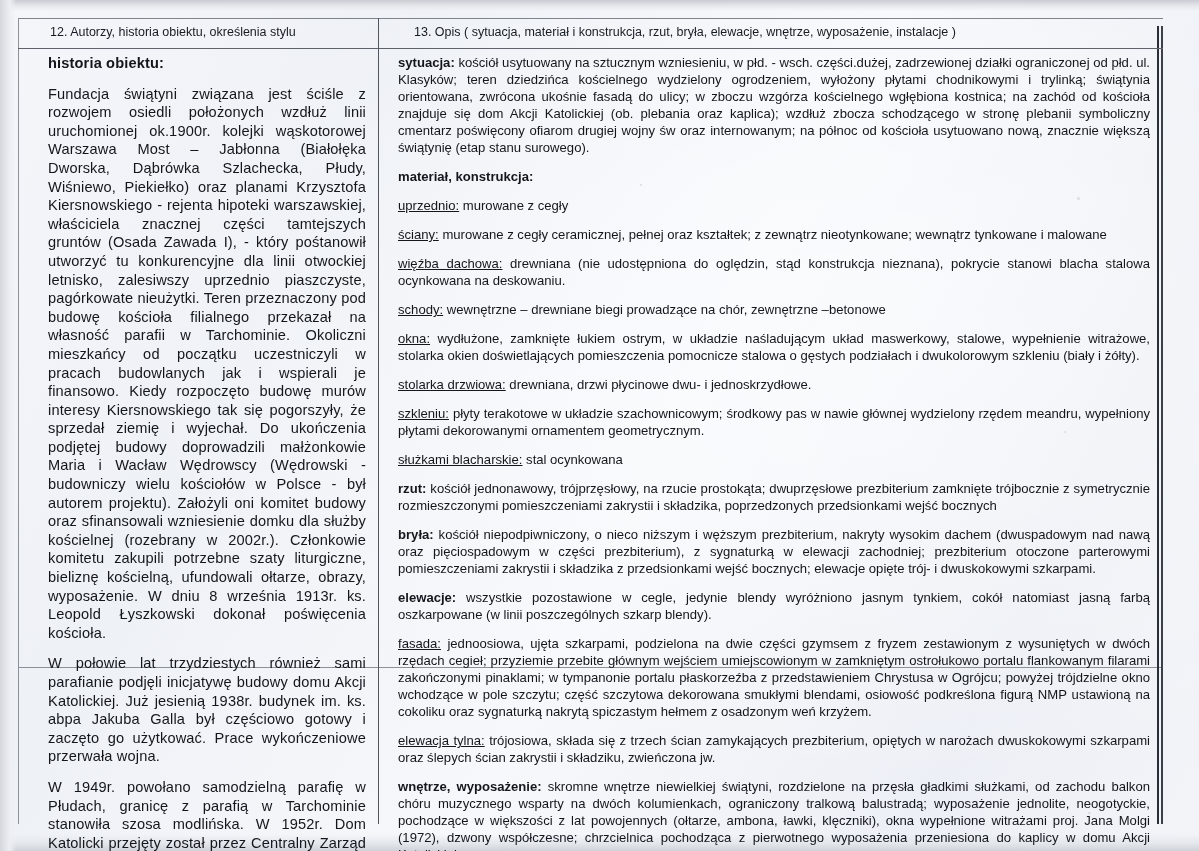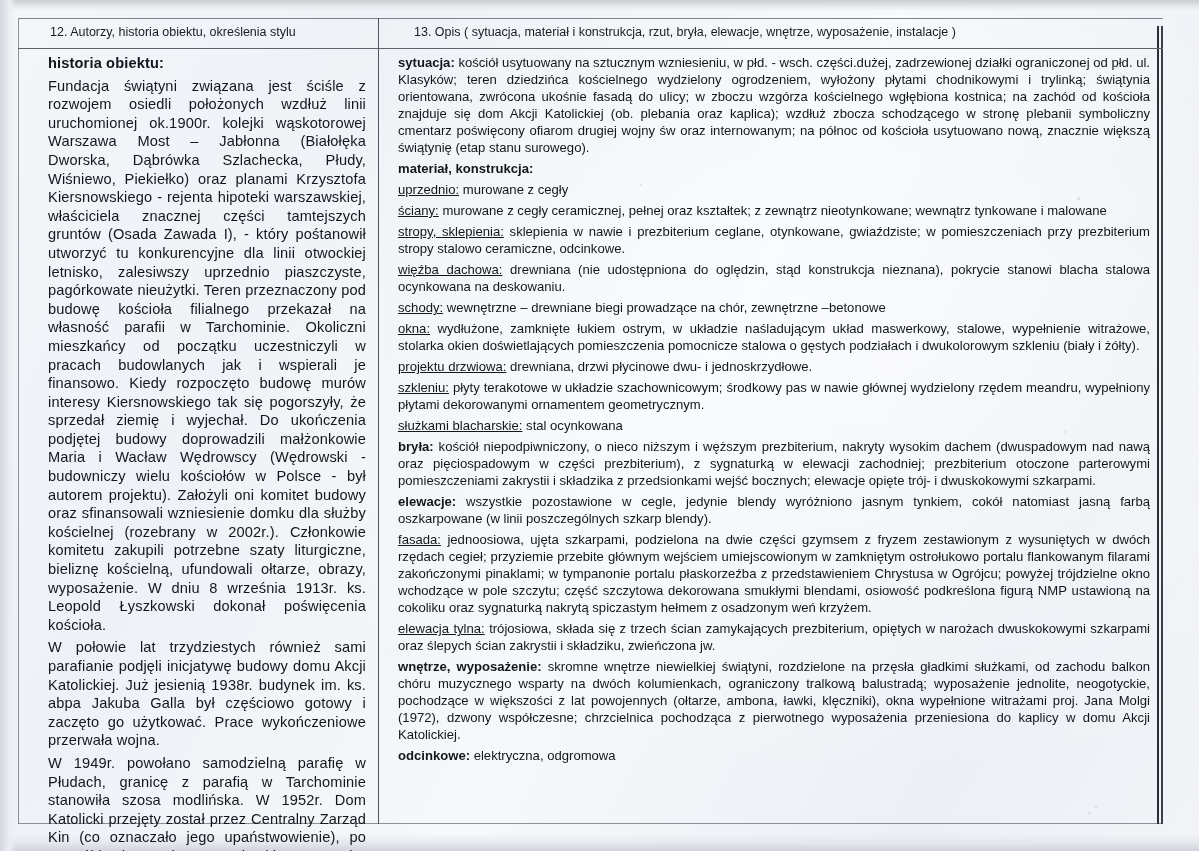--- a/index.html
+++ b/index.html
@@ -46,21 +46,21 @@
     background: radial-gradient(ellipse at 72% 40%, rgba(255,255,255,0.55) 0%, rgba(232,236,243,0.0) 62%);
     pointer-events: none;
   }
 
   
   .card {
     position: absolute;
     left: 18px;
     top: 18px;
     width: 1145px;
-    height: 806px;
+    height: 650px;
   }
   .card-border-top {
     position: absolute;
     left: 0; top: 0; width: 1145px; height: 1px;
     background: #7e838c;
   }
   .card-border-left {
     position: absolute;
     left: 0; top: 0; width: 1px; height: 806px;
     background: #8b9099;
@@ -128,21 +128,21 @@
     letter-spacing: 0.15px;
   }
   .col-body.right {
     left: 380px;
     width: 752px;
     font-size: 13.1px;
     line-height: 17.0px;
   }
 
   .para { margin: 0 0 0 0; }
-  .para + .para { margin-top: 4px; }
+  .para + .para { margin-top: 12px; }
 
   .lbl-bold { font-weight: bold; text-align: right; }
   .lbl-ul   { text-decoration: underline; }
 
   
   .block-head {
     font-weight: bold;
     text-align: left;
     text-align-last: left;
   }
@@ -187,27 +187,27 @@
         <p class="para block-head"><span class="lbl-bold">historia obiektu:</span></p>
         <p class="para"><span>Fundacja świątyni związana jest ściśle z rozwojem osiedli położonych wzdłuż linii uruchomionej ok.1900r. kolejki wąskotorowej Warszawa Most – Jabłonna (Białołęka Dworska, Dąbrówka Szlachecka, Płudy, Wiśniewo, Piekiełko) oraz planami Krzysztofa Kiersnowskiego - rejenta hipoteki warszawskiej, właściciela znacznej części tamtejszych gruntów (Osada Zawada I), - który pośtanowił utworzyć tu konkurencyjne dla linii otwockiej letnisko, zalesiwszy uprzednio piaszczyste, pagórkowate nieużytki. Teren przeznaczony pod budowę kościoła filialnego przekazał na własność parafii w Tarchominie. Okoliczni mieszkańcy od początku uczestniczyli w pracach budowlanych jak i wspierali je finansowo. Kiedy rozpoczęto budowę murów interesy Kiersnowskiego tak się pogorszyły, że sprzedał ziemię i wyjechał. Do ukończenia podjętej budowy doprowadzili małżonkowie Maria i Wacław Wędrowscy (Wędrowski - budowniczy wielu kościołów w Polsce -  był autorem projektu). Założyli oni komitet budowy oraz sfinansowali wzniesienie domku dla służby kościelnej (rozebrany w 2002r.). Członkowie komitetu zakupili potrzebne szaty liturgiczne, bieliznę kościelną, ufundowali ołtarze, obrazy, wyposażenie. W dniu 8 września 1913r. ks. Leopold Łyszkowski dokonał poświęcenia kościoła.</span></p>
         <p class="para"><span>W połowie lat trzydziestych również sami parafianie podjęli inicjatywę budowy domu Akcji Katolickiej. Już jesienią 1938r. budynek im. ks. abpa Jakuba Galla był częściowo gotowy i zaczęto go użytkować. Prace wykończeniowe przerwała wojna.</span></p>
         <p class="para"><span>W 1949r. powołano samodzielną parafię w Płudach, granicę z parafią w Tarchominie stanowiła szosa modlińska. W 1952r. Dom Katolicki przejęty został przez Centralny Zarząd Kin (co oznaczało jego upaństwowienie), po przeróbkach urządzono w nim kino  „Ustronie”  oraz  mieszkania  dla  jego pracowników. Jednakże, ówczesny proboszcz ks. Karol Zdebski nie opuścił zajmowanego mieszkania i nie zlikwidował kancelarii parafialnej. Budynek zwrócono parafii dopiero w 1975r., a dotychczasowa sala kinowa otrzymała funkcję kaplicy mogącej pomieścić blisko dwa tysiące parafian, co wobec niewielkich rozmiarów kościoła ma szczególnie duże znaczenie.</span></p>
       </div>
     <div class="col-body right" id="right-body">
         <p class="para"><span class="lbl-bold">sytuacja:</span> <span>kościół usytuowany na sztucznym wzniesieniu, w płd. - wsch. części.dużej, zadrzewionej działki ograniczonej od płd. ul. Klasyków; teren dziedzińca kościelnego wydzielony ogrodzeniem, wyłożony płytami chodnikowymi i trylinką; świątynia orientowana, zwrócona ukośnie fasadą do ulicy; w zboczu wzgórza kościelnego wgłębiona kostnica; na zachód od kościoła znajduje się  dom Akcji Katolickiej (ob. plebania oraz kaplica); wzdłuż zbocza schodzącego w stronę plebanii symboliczny cmentarz poświęcony ofiarom drugiej wojny św oraz internowanym; na północ od kościoła usytuowano nową, znacznie większą świątynię (etap stanu surowego).</span></p>
         <p class="para block-head"><span class="lbl-bold">materiał, konstrukcja:</span></p>
         <p class="para"><span class="lbl-ul">uprzednio:</span> <span>murowane z cegły</span></p>
         <p class="para"><span class="lbl-ul">ściany:</span> <span>murowane z cegły ceramicznej, pełnej oraz kształtek; z zewnątrz nieotynkowane; wewnątrz tynkowane i malowane</span></p>
-        <p class="para"><span class="lbl-ul">stropy,  sklepienia:</span> <span>sklepienia w nawie i prezbiterium ceglane, otynkowane, gwiaździste; w pomieszczeniach przy prezbiterium stropy stalowo ceramiczne, odcinkowe.</span></p>
         <p class="para"><span class="lbl-ul">więźba dachowa:</span> <span>drewniana (nie udostępniona do oględzin, stąd konstrukcja nieznana), pokrycie stanowi blacha stalowa ocynkowana na deskowaniu.</span></p>
         <p class="para"><span class="lbl-ul">schody:</span> <span>wewnętrzne – drewniane biegi prowadzące na chór, zewnętrzne –betonowe</span></p>
         <p class="para"><span class="lbl-ul">okna:</span> <span>wydłużone, zamknięte łukiem ostrym, w układzie naśladującym układ maswerkowy, stalowe, wypełnienie witrażowe, stolarka okien doświetlających pomieszczenia pomocnicze stalowa o gęstych podziałach i dwukolorowym szkleniu (biały i żółty).</span></p>
-        <p class="para"><span class="lbl-ul">projektu drzwiowa:</span> <span>drewniana, drzwi płycinowe dwu- i jednoskrzydłowe.</span></p>
+        <p class="para"><span class="lbl-ul">stolarka drzwiowa:</span> <span>drewniana, drzwi płycinowe dwu- i jednoskrzydłowe.</span></p>
         <p class="para"><span class="lbl-ul">szkleniu:</span> <span>płyty terakotowe w układzie szachownicowym; środkowy pas w nawie głównej wydzielony rzędem meandru, wypełniony płytami dekorowanymi ornamentem geometrycznym.</span></p>
         <p class="para"><span class="lbl-ul">służkami blacharskie:</span> <span>stal ocynkowana</span></p>
+        <p class="para"><span class="lbl-bold">rzut:</span> <span>kościół jednonawowy, trójprzęsłowy, na rzucie prostokąta; dwuprzęsłowe prezbiterium zamknięte trójbocznie z symetrycznie rozmieszczonymi pomieszczeniami zakrystii i składzika, poprzedzonych przedsionkami wejść bocznych</span></p>
         <p class="para"><span class="lbl-bold">bryła:</span> <span>kościół niepodpiwniczony, o nieco niższym i węższym prezbiterium, nakryty wysokim dachem (dwuspadowym nad nawą oraz pięciospadowym w części prezbiterium), z sygnaturką w elewacji zachodniej; prezbiterium otoczone parterowymi pomieszczeniami zakrystii i składzika z przedsionkami wejść bocznych; elewacje opięte trój- i dwuskokowymi szkarpami.</span></p>
         <p class="para"><span class="lbl-bold">elewacje:</span> <span>wszystkie pozostawione w cegle, jedynie blendy wyróżniono jasnym tynkiem, cokół natomiast jasną farbą oszkarpowane (w linii poszczególnych szkarp blendy).</span></p>
         <p class="para"><span class="lbl-ul">fasada:</span> <span>jednoosiowa, ujęta szkarpami, podzielona na dwie części gzymsem z fryzem zestawionym z wysuniętych w dwóch rzędach cegieł; przyziemie przebite głównym wejściem umiejscowionym w zamkniętym ostrołukowo portalu flankowanym filarami zakończonymi pinaklami; w tympanonie portalu płaskorzeźba z przedstawieniem Chrystusa w Ogrójcu; powyżej trójdzielne okno wchodzące w pole szczytu; część szczytowa dekorowana smukłymi blendami, osiowość podkreślona figurą NMP ustawioną na cokoliku oraz sygnaturką nakrytą spiczastym hełmem z osadzonym weń krzyżem.</span></p>
         <p class="para"><span class="lbl-ul">elewacja tylna:</span> <span>trójosiowa, składa się z trzech ścian zamykających prezbiterium, opiętych w narożach dwuskokowymi szkarpami oraz ślepych ścian zakrystii i składziku, zwieńczona jw.</span></p>
         <p class="para"><span class="lbl-bold">wnętrze, wyposażenie:</span> <span>skromne wnętrze niewielkiej świątyni, rozdzielone na przęsła gładkimi służkami, od zachodu balkon chóru muzycznego wsparty na dwóch kolumienkach, ograniczony tralkową balustradą; wyposażenie jednolite, neogotyckie, pochodzące w większości z lat powojennych (ołtarze, ambona, ławki, klęczniki), okna wypełnione witrażami proj. Jana Molgi (1972), dzwony współczesne; chrzcielnica pochodząca z pierwotnego wyposażenia przeniesiona do kaplicy w domu Akcji Katolickiej.</span></p>
         <p class="para"><span class="lbl-bold">odcinkowe:</span> <span>elektryczna, odgromowa</span></p>
       </div>
   </div>
 </div>
 

